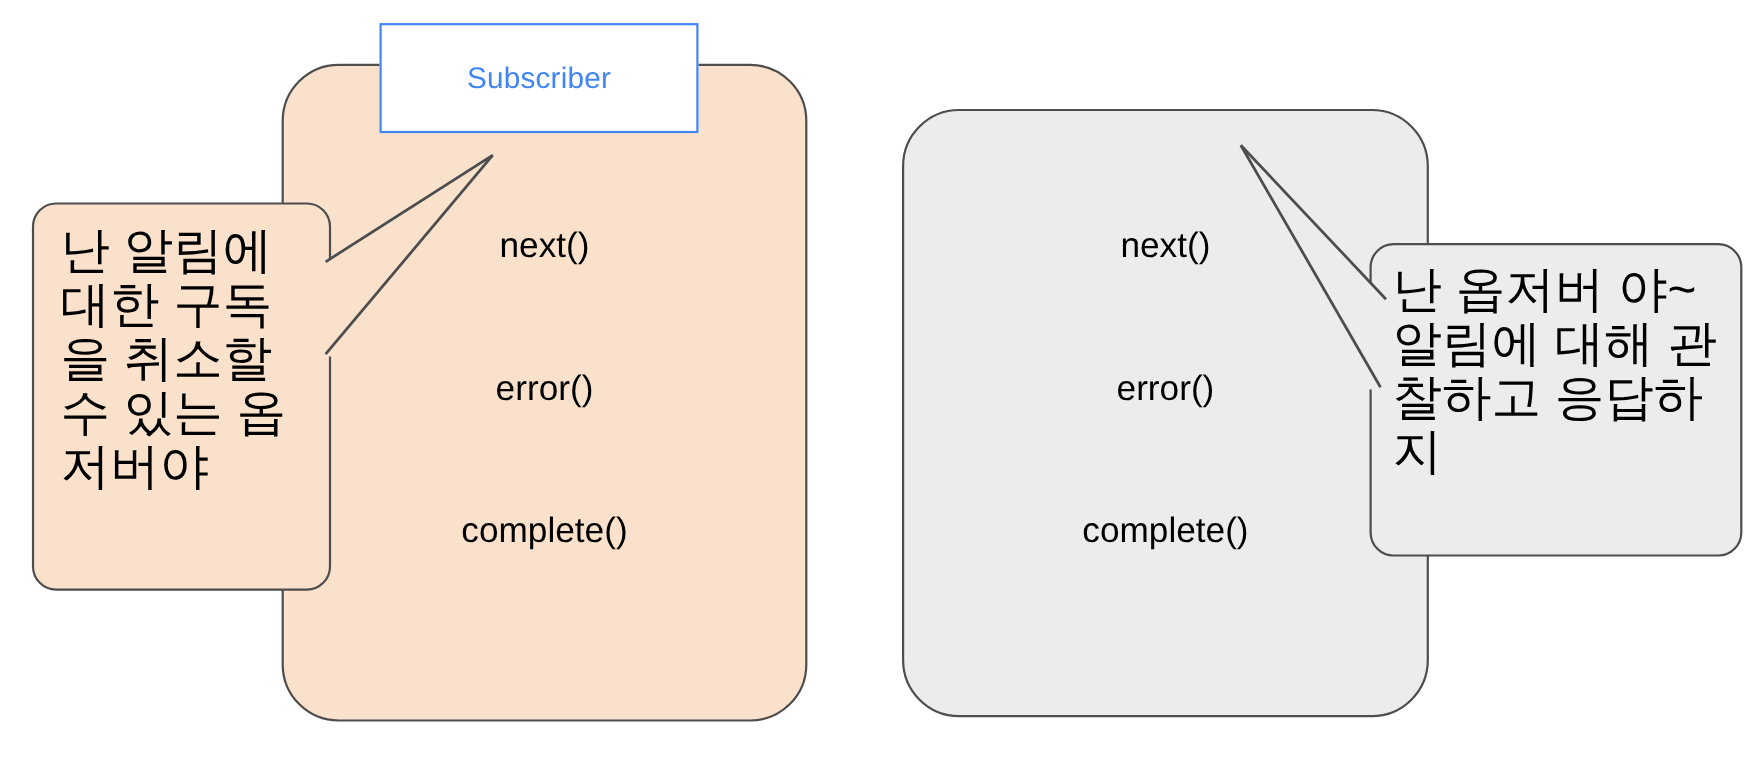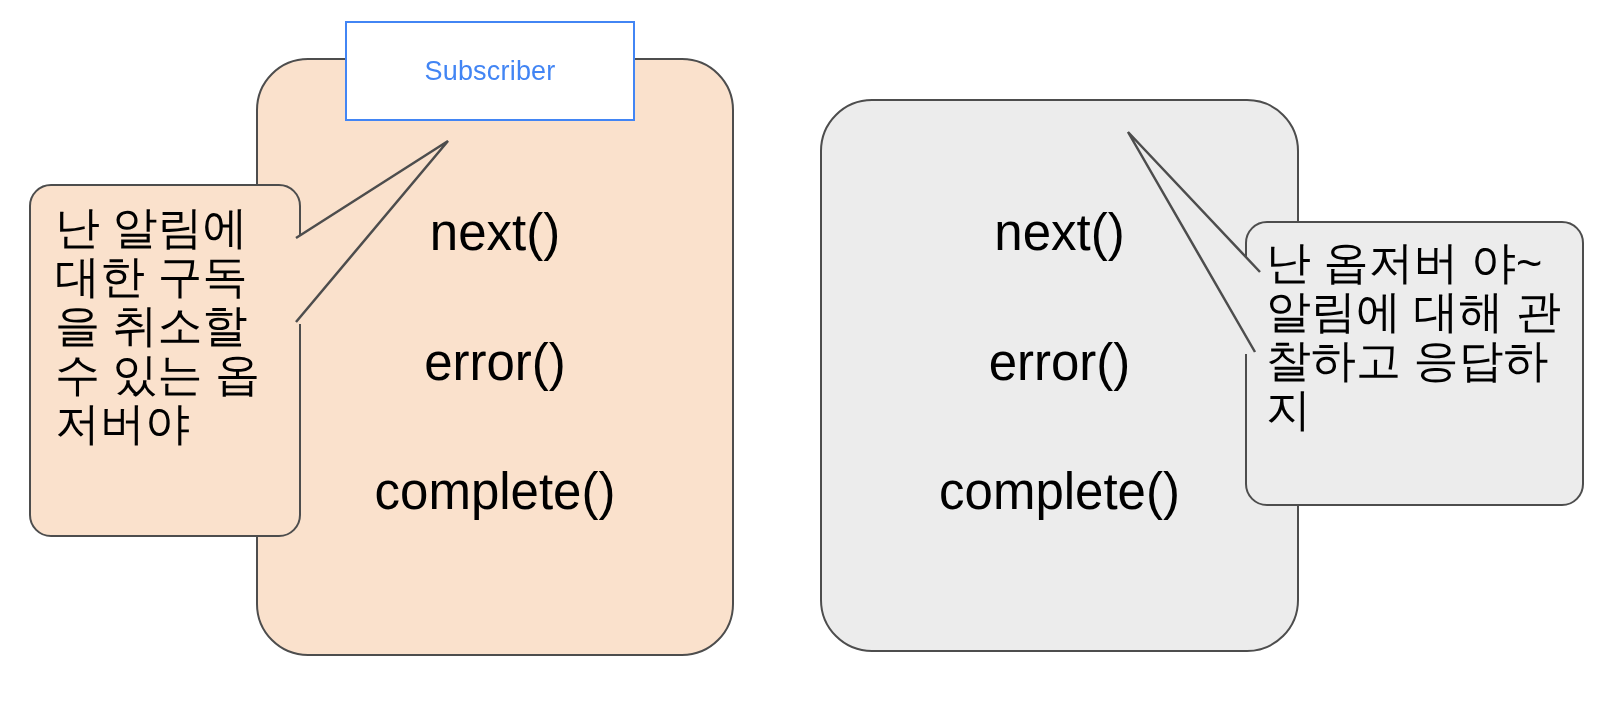--- a/index.html
+++ b/index.html
@@ -73,21 +73,21 @@
     height: 100px;
   }
   .label-text {
     color: #4285f4;
     font-size: 27px;
     line-height: 1;
     letter-spacing: 0.2px;
   }
   
   .method {
-    font-size: 51px;
+    font-size: 32px;
     line-height: 1;
     text-align: center;
   }
   #m-sub-next   { left: 256px; top: 207px; width: 478px; }
   #m-sub-error  { left: 256px; top: 337px; width: 478px; }
   #m-sub-complete { left: 256px; top: 466px; width: 478px; }
   #m-obs-next   { left: 820px; top: 207px; width: 479px; }
   #m-obs-error  { left: 820px; top: 337px; width: 479px; }
   #m-obs-complete { left: 820px; top: 466px; width: 479px; }
   

